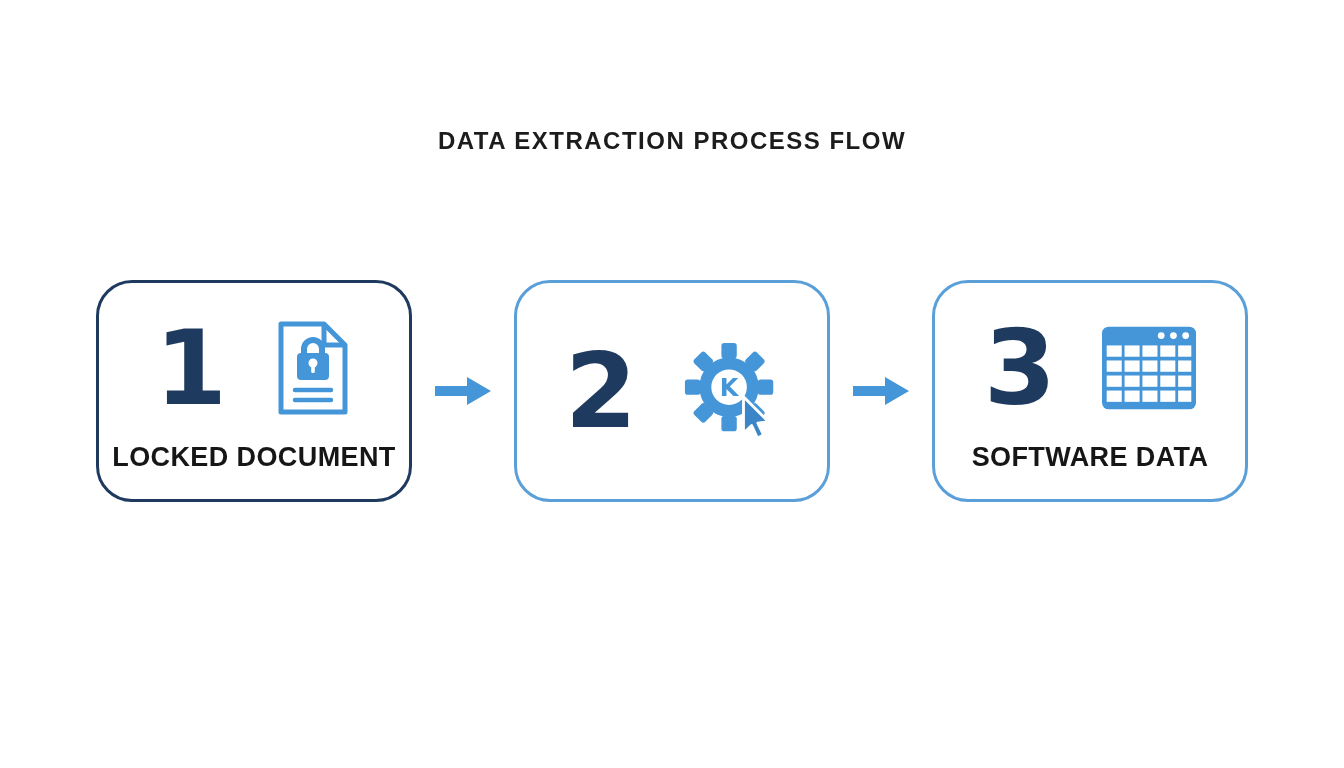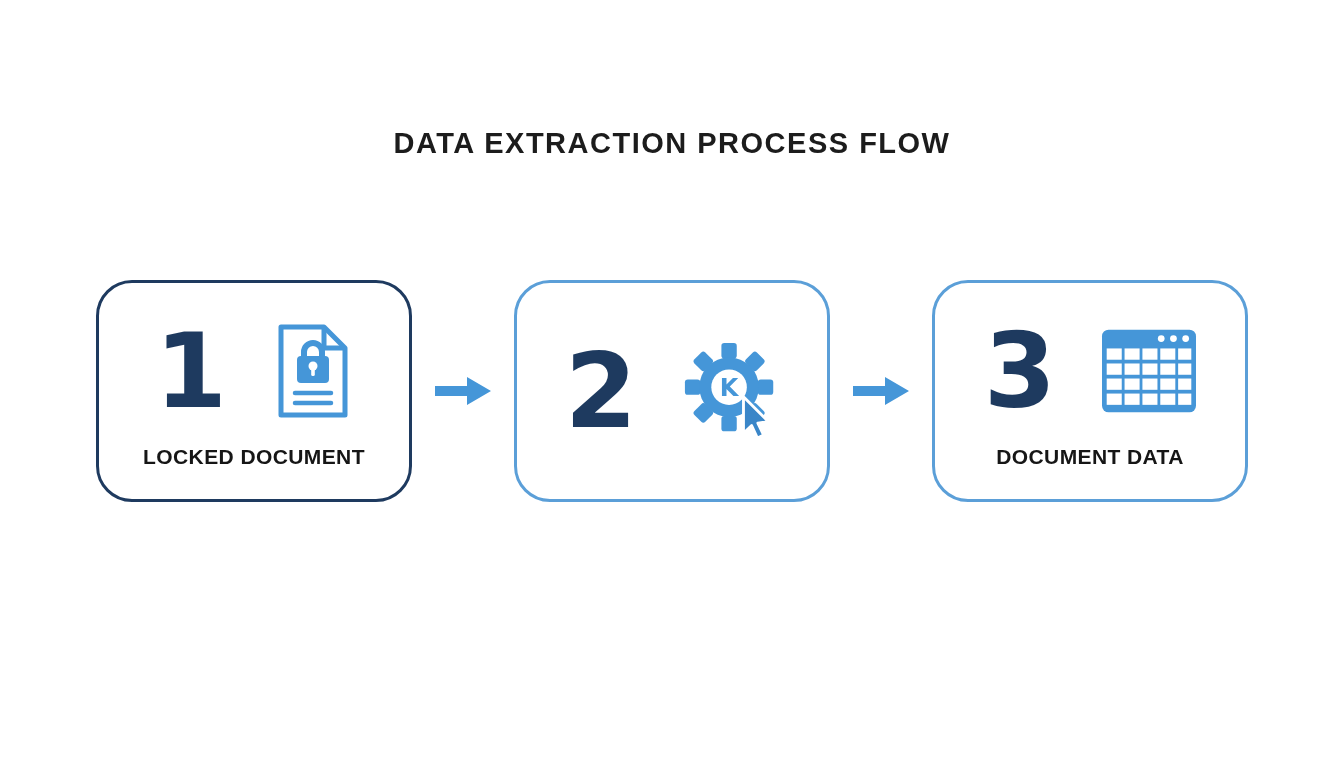--- a/index.html
+++ b/index.html
@@ -9,21 +9,21 @@
     font-family: "Liberation Sans", sans-serif;
     overflow: hidden;
   }
   .page { position: relative; width: 1344px; height: 768px; background: #ffffff; }
 
   .title {
     position: absolute;
     top: 127px; left: 0;
     width: 100%;
     text-align: center;
-    font-size: 29px;
+    font-size: 24px;
     font-weight: bold;
     letter-spacing: 1.5px;
     color: #1c1c1c;
     font-family: "Liberation Sans", sans-serif;
   }
 
   .flow {
     position: absolute;
     top: 280px; left: 0;
     width: 100%;
@@ -60,21 +60,21 @@
     font-weight: 800;
     color: #1e3a5f;
     line-height: 1;
   }
 
   .icon { display: flex; align-items: center; justify-content: center; }
   .icon svg { overflow: visible; display: block; }
 
   .step-label {
     margin-top: 16px;
-    font-size: 21px;
+    font-size: 27px;
     font-weight: 600;
     color: #161616;
     letter-spacing: 0.4px;
   }
 
   .arrow { flex: 0 0 auto; display: flex; align-items: center; }
 </style>
 </head>
 <body>
 
@@ -166,17 +166,17 @@
                 <rect x="81" y="52" width="14" height="12"></rect>
               <rect x="5" y="68" width="16" height="12"></rect>
                 <rect x="24" y="68" width="16" height="12"></rect>
                 <rect x="43" y="68" width="16" height="12"></rect>
                 <rect x="62" y="68" width="16" height="12"></rect>
                 <rect x="81" y="68" width="14" height="12"></rect>
             </g>
           </svg>
         </span>
       </div>
-      <div class="step-label">DOCUMENT DATA</div>
+      <div class="step-label">SOFTWARE DATA</div>
     </div>
 
   </div>
 </div>
 
 </body></html>

